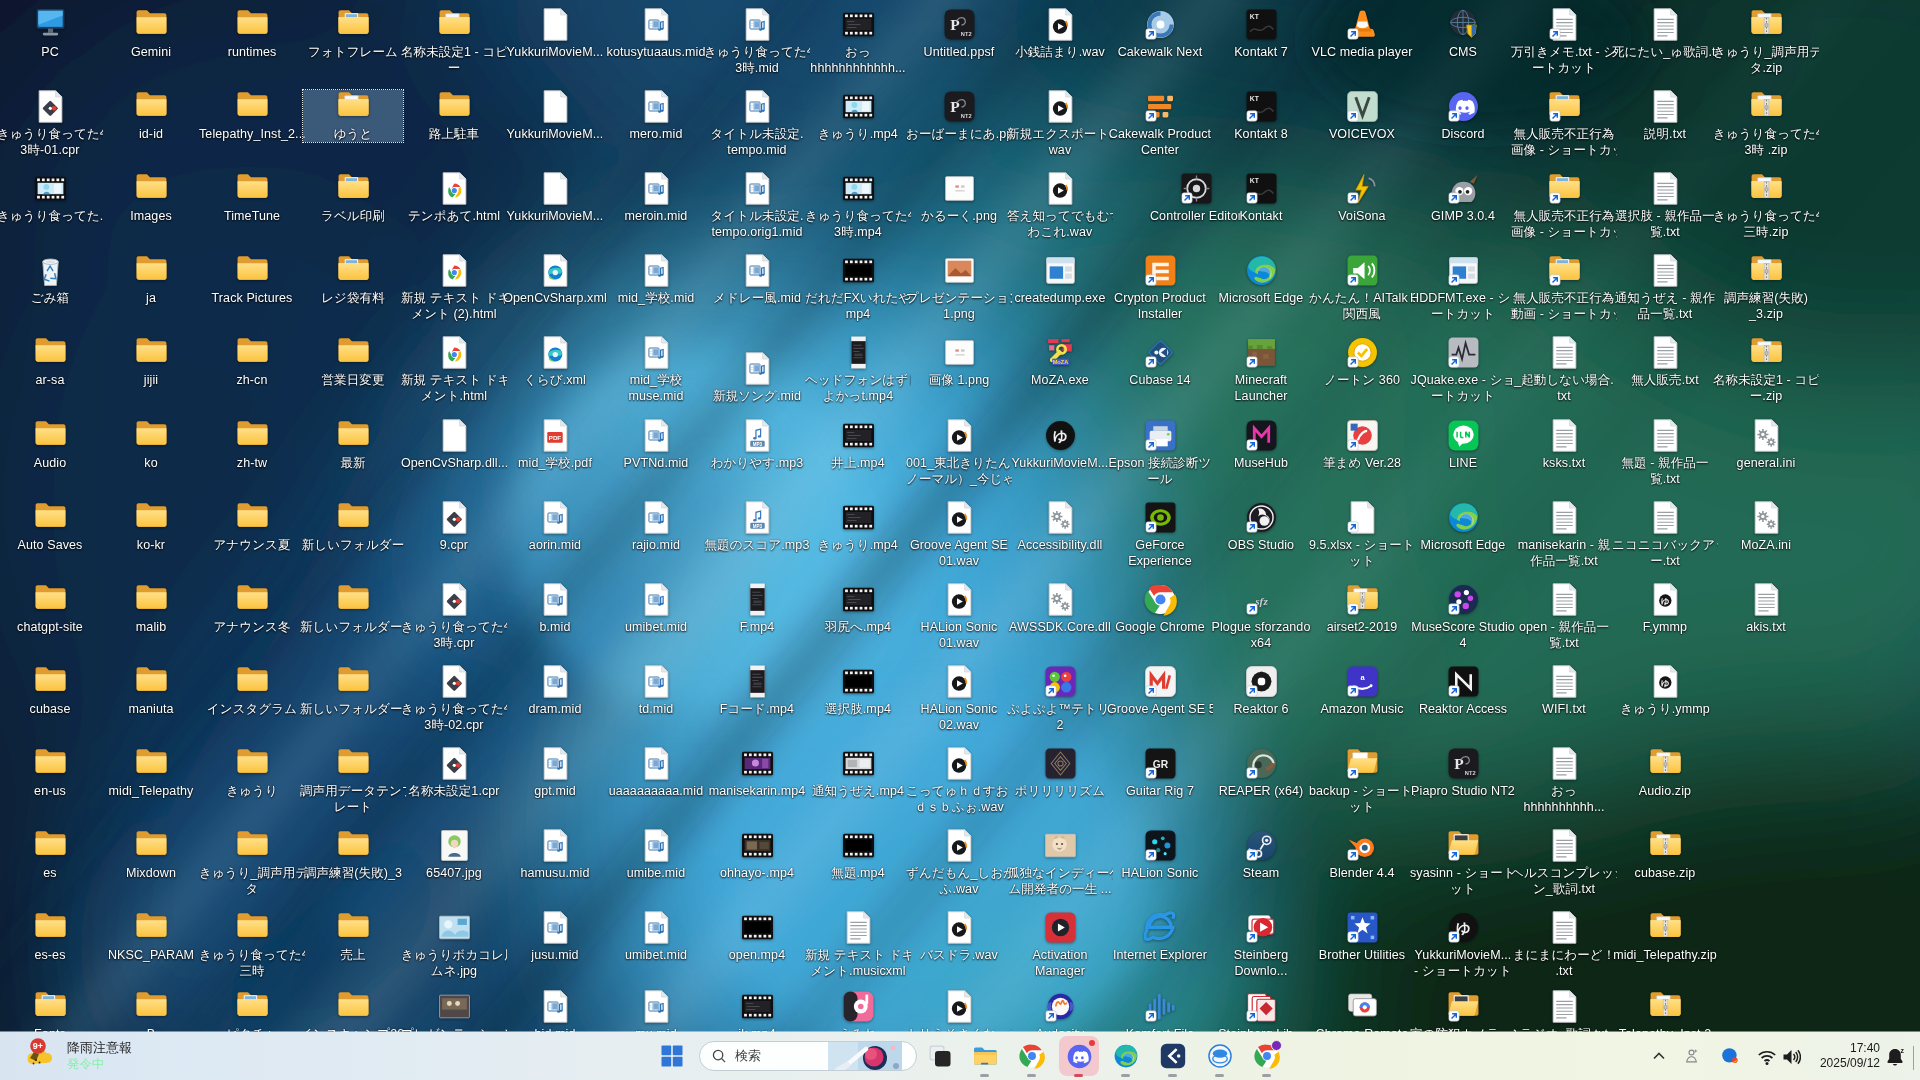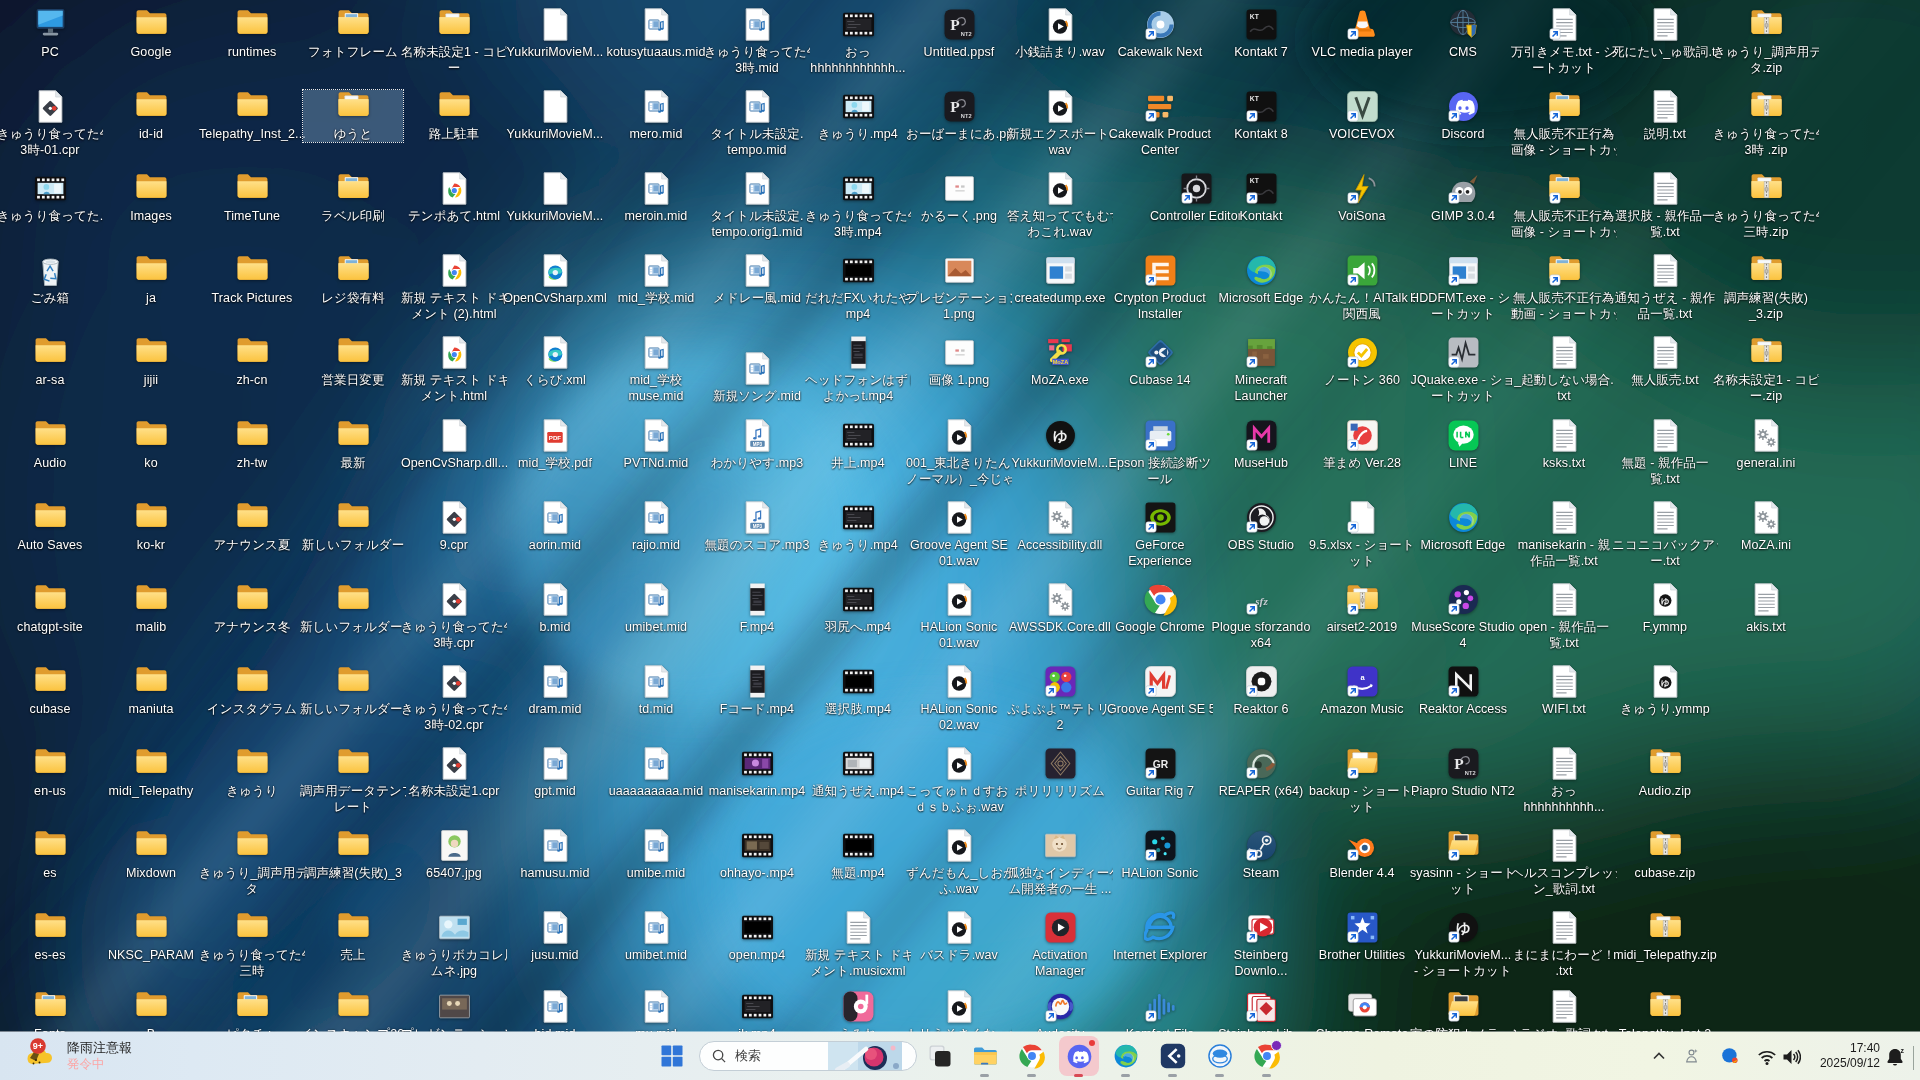--- a/index.html
+++ b/index.html
@@ -5,21 +5,21 @@
 html,body{width:1920px;height:1080px;overflow:hidden;font-family:"Liberation Sans",sans-serif}
 #desk{position:relative;width:1920px;height:1080px;overflow:hidden;background:#14506e}
 #wall{position:absolute;left:0;top:0}
 .cell{position:absolute;width:100px;text-align:center}
 .cell .ic{width:33px;height:33px;display:block;margin:0 auto;filter:drop-shadow(0 1.2px 1.5px rgba(0,0,0,.4))}
 .cell .lb{margin-top:3px;width:106px;margin-left:-3px;overflow:hidden;font-size:12.5px;line-height:16px;white-space:nowrap;color:#fff;text-shadow:0 1px 2px rgba(0,0,0,.95),0 0 2px rgba(0,0,0,.6);letter-spacing:0.1px}
 .cell.sel{background:rgba(125,160,190,.42);outline:1px dotted #e8e8e8}
 #bar{position:absolute;left:0;top:1032px;width:1920px;height:48px;background:linear-gradient(90deg,#d8e5f1 0%,#dde9f3 10%,#e3ecf2 25%,#e9f0ef 42%,#ecf2e9 58%,#eff3e1 72%,#f1f5e3 86%,#edf2ea 100%);box-shadow:0 -1px 0 rgba(255,255,255,.45)}
 #weather{position:absolute;left:26px;top:1038px;display:flex;align-items:flex-start;gap:7px}
 #wtxt .w1{font-size:13px;color:#1f1f1f;line-height:16px;margin-top:2px}
-#wtxt .w2{font-size:12.5px;color:#fca5a5;line-height:17px}
+#wtxt .w2{font-size:12.5px;color:#86efac;line-height:17px}
 .ti{position:absolute;display:block}
 #search{position:absolute;left:699px;top:1041px;width:218px;height:30px;background:rgba(255,255,255,.9);border:1px solid #c3ced6;border-radius:15px;display:flex;align-items:center;padding-left:12px;gap:8px;position:relative;overflow:hidden}
 #search span{font-size:13px;color:#3c3c3c}
 #shl{position:absolute;right:0;top:0;height:30px;width:88px;border-radius:0 15px 15px 0;overflow:hidden}
 #dchold{position:absolute;left:1059px;top:1036px;width:40px;height:40px;background:#f4c9cd;border-radius:8px;display:flex;align-items:center;justify-content:center}
 #dcbadge{position:absolute;right:2px;top:2px;width:10px;height:10px;border-radius:50%;background:#e83a3a;border:2px solid #f4c9cd}
 #chrome2{position:absolute;left:1254px;top:1043px;width:26px;height:26px}
 #pbadge{position:absolute;right:-2px;top:-3px;width:11px;height:11px;border-radius:50%;background:#7a28b8;border:1.5px solid #eef2ee}
 #tray{position:static}
 #clock{position:absolute;left:1804px;top:1041px;width:76px;text-align:right;font-size:12px;color:#1b1b1b;line-height:15px}
@@ -685,21 +685,21 @@
 <div class="cell" style="left:0px;top:8px">
       <svg class="ic" viewBox="0 0 32 32">
         <use href="#pc"></use>
       </svg>
       <div class="lb">PC</div>
     </div>
 <div class="cell" style="left:101px;top:8px">
       <svg class="ic" viewBox="0 0 32 32">
         <use href="#fo"></use>
       </svg>
-      <div class="lb">Google</div>
+      <div class="lb">Gemini</div>
     </div>
 <div class="cell" style="left:202px;top:8px">
       <svg class="ic" viewBox="0 0 32 32">
         <use href="#fo"></use>
       </svg>
       <div class="lb">runtimes</div>
     </div>
 <div class="cell" style="left:303px;top:8px">
       <svg class="ic" viewBox="0 0 32 32">
         <use href="#fi"></use>

